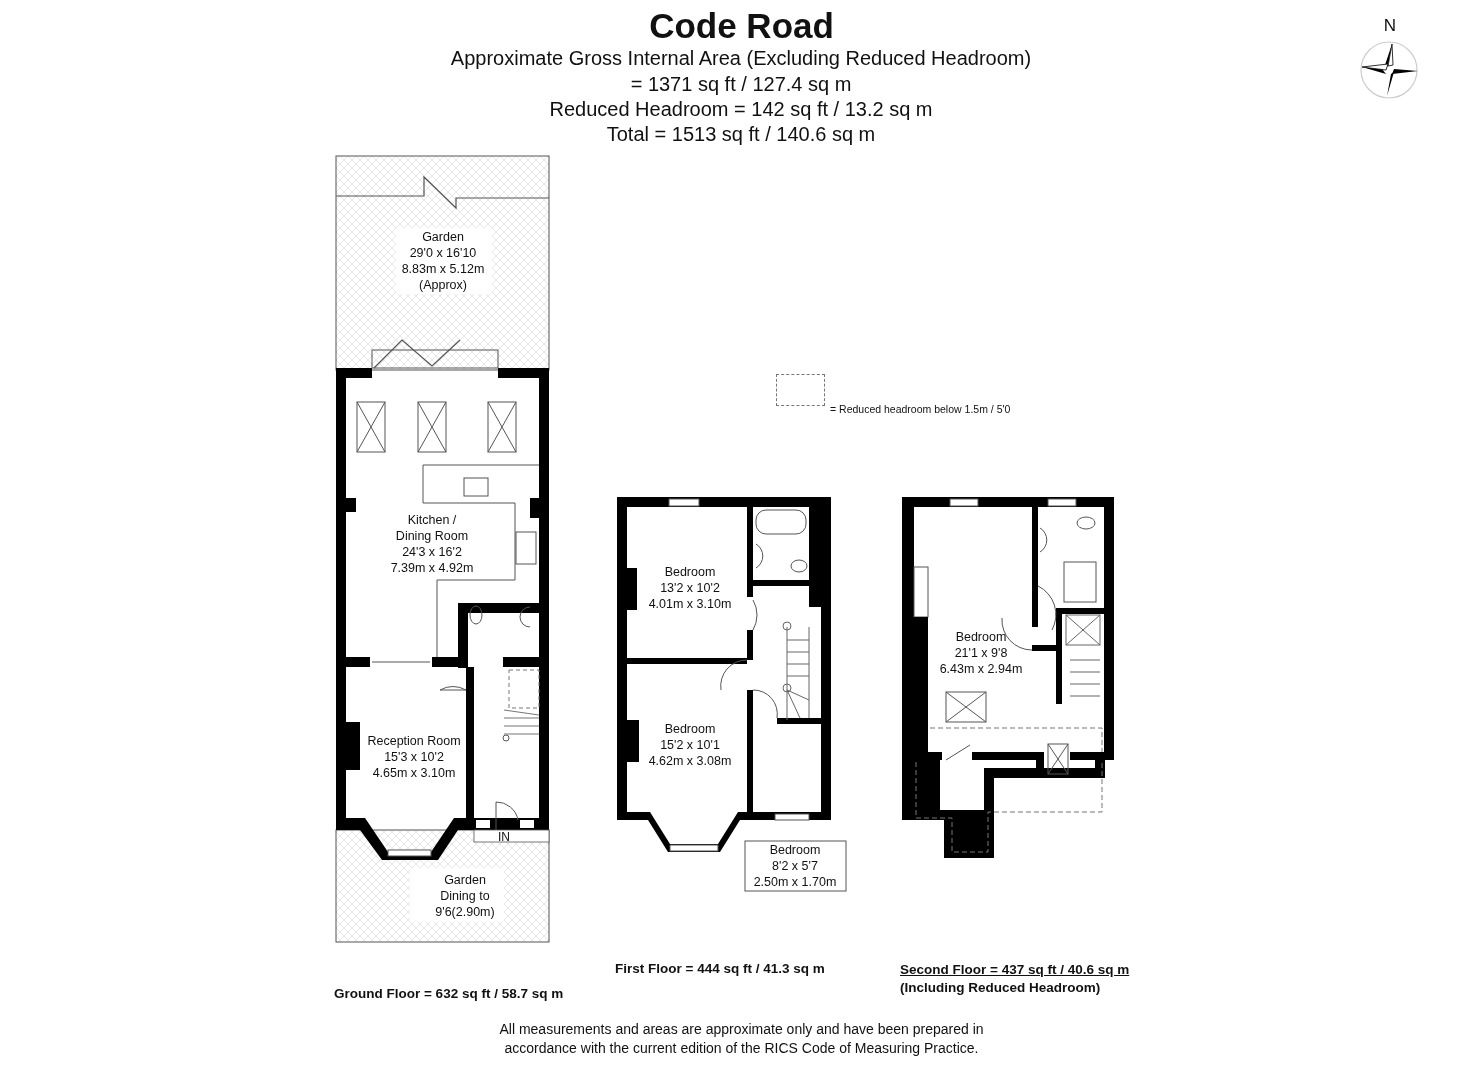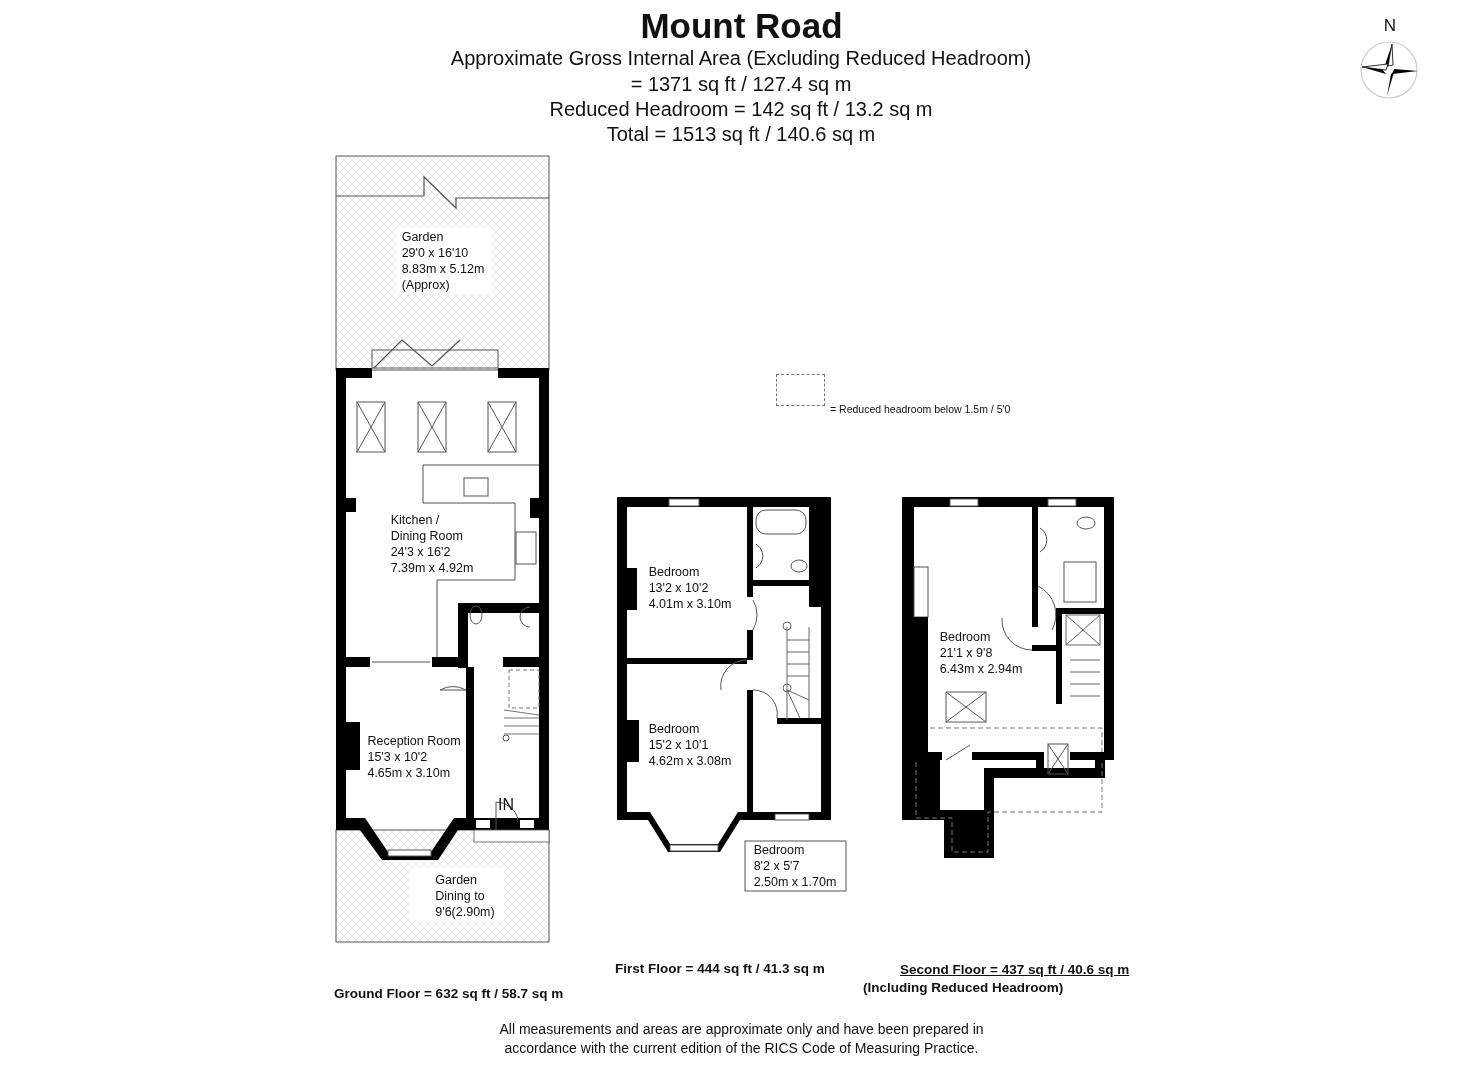--- a/index.html
+++ b/index.html
@@ -2,29 +2,29 @@
 <html><head>
 <meta charset="utf-8">
 <style>
   html, body { margin:0; padding:0; background:#ffffff; }
   body { width:1483px; height:1080px; position:relative; overflow:hidden; font-family:"Liberation Sans", sans-serif; color:#111; }
   .abs { position:absolute; }
   .center { text-align:center; }
   .title { left:0; width:1483px; top:6px; font-size:35px; font-weight:bold; }
   .sub { left:0; width:1482px; font-size:20px; line-height:25px; }
   .plan { position:absolute; left:0; top:0; }
-  .lbl { position:absolute; text-align:left; font-size:12.5px; line-height:16px; color:#111; transform:translateX(-50%); white-space:nowrap; }
+  .lbl { position:absolute; text-align:center; font-size:12.5px; line-height:16px; color:#111; transform:translateX(-50%); white-space:nowrap; }
   .floorlbl { position:absolute; font-size:13.5px; font-weight:bold; line-height:19px; white-space:nowrap; }
   .legend-text { font-size:10.5px; }
   .disc { left:0; width:1483px; top:1020px; font-size:14px; line-height:19px; }
 </style>
 </head>
 <body>
 
-<div class="abs center title">Mount Road</div>
+<div class="abs center title">Code Road</div>
 <div class="abs center sub" style="top:46px">Approximate Gross Internal Area (Excluding Reduced Headroom)</div>
 <div class="abs center sub" style="top:72px">= 1371 sq ft / 127.4 sq m</div>
 <div class="abs center sub" style="top:97px">Reduced Headroom = 142 sq ft / 13.2 sq m</div>
 <div class="abs center sub" style="top:122px">Total = 1513 sq ft / 140.6 sq m</div>
 
 <div class="abs" style="left:1358px;top:14px;width:64px;height:86px;">
   <div class="abs center" style="left:0;width:64px;top:2px;font-size:17px;">N</div>
   <svg class="abs" style="left:0;top:24px" width="64" height="62" viewBox="0 0 64 62">
     <circle cx="31" cy="32" r="28" fill="none" stroke="#ccc" stroke-width="1.2"></circle>
     <polygon points="34,6 30,28 26,30" fill="#000"></polygon>
@@ -209,21 +209,21 @@
 <div class="lbl" style="left:414px;top:733px;">
   <div>Reception Room</div>
   <div>15'3 x 10'2</div>
   <div>4.65m x 3.10m</div>
 </div>
 <div class="lbl" style="left:465px;top:872px;">
   <div>Garden</div>
   <div>Dining to</div>
   <div>9'6(2.90m)</div>
 </div>
-<div class="abs" style="left:498px;top:796px;font-size:16px;">IN</div>
+<div class="abs" style="left:498px;top:830px;font-size:12px;">IN</div>
 
 <div class="lbl" style="left:690px;top:564px;">
   <div>Bedroom</div>
   <div>13'2 x 10'2</div>
   <div>4.01m x 3.10m</div>
 </div>
 <div class="lbl" style="left:690px;top:721px;">
   <div>Bedroom</div>
   <div>15'2 x 10'1</div>
   <div>4.62m x 3.08m</div>
@@ -236,18 +236,18 @@
 
 <div class="lbl" style="left:981px;top:629px;">
   <div>Bedroom</div>
   <div>21'1 x 9'8</div>
   <div>6.43m x 2.94m</div>
 </div>
 
 <div class="floorlbl" style="left:334px;top:984px;">Ground Floor = 632 sq ft / 58.7 sq m</div>
 <div class="floorlbl" style="left:615px;top:959px;">First Floor = 444 sq ft / 41.3 sq m</div>
 <div class="floorlbl" style="left:900px;top:960px;text-decoration:underline;">Second Floor = 437 sq ft / 40.6 sq m</div>
-<div class="floorlbl" style="left:863px;top:978px;">(Including Reduced Headroom)</div>
+<div class="floorlbl" style="left:900px;top:978px;">(Including Reduced Headroom)</div>
 
 <div class="abs center disc">
   <div>All measurements and areas are approximate only and have been prepared in</div>
   <div>accordance with the current edition of the RICS Code of Measuring Practice.</div>
 </div>
 
 </body></html>

